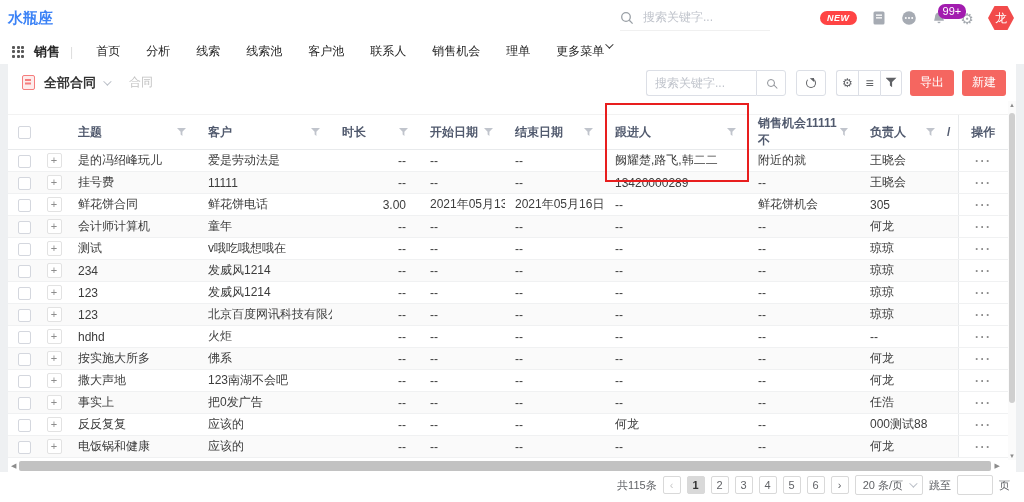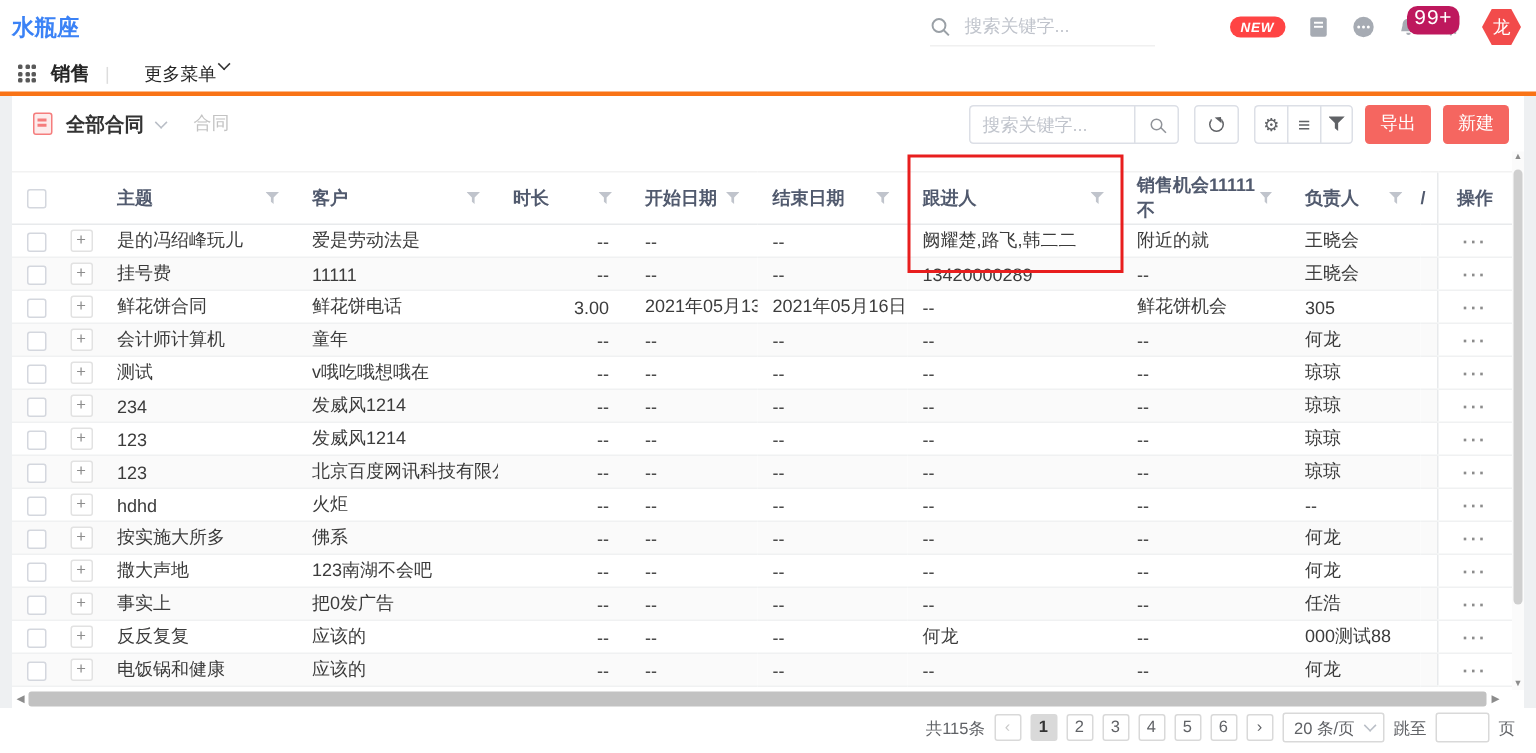--- a/index.html
+++ b/index.html
@@ -9,29 +9,29 @@
 
   
   .topbar { position:relative; height:37px; background:#fff; display:flex; align-items:center; padding:0 8px; }
   .logo { font-size:15px; font-weight:bold; color:#3b82f6; }
   .tb-search { position:absolute; left:620px; top:9px; display:flex; align-items:center; gap:9px;
     width:150px; color:#c0c4cc; font-size:12px; border-bottom:1px solid #f0f0f0; padding-bottom:4px; }
   .tb-icons { position:absolute; right:10px; top:5px; display:flex; align-items:center; gap:14px; }
   .badge-new { background:#f44; color:#fff; font-size:9px; font-weight:bold; font-style:italic;
     padding:2px 7px; border-radius:8px; letter-spacing:.5px;text-align:right; }
   .bell-wrap { position:relative; display:inline-flex; }
-  .badge-99 { position:absolute; top:-7px; left:7px; background:#be185d; color:#fff; font-size:14px;
-    padding:1.5px 5px; border-radius:7px; white-space:nowrap;font-family:Liberation Mono, monospace; }
+  .badge-99 { position:absolute; top:-7px; left:7px; background:#a21caf; color:#fff; font-size:11px;
+    padding:1.5px 5px; border-radius:7px; white-space:nowrap; }
   .gear-glyph { font-size:15px; color:#a3a8ae; line-height:1; }
   .avatar { width:26px; height:26px; background:#f24b4b; color:#fff; font-size:12px;
     display:flex; align-items:center; justify-content:center;
     clip-path:polygon(25% 4%,75% 4%,100% 50%,75% 96%,25% 96%,0% 50%); }
 
   
-  .navbar { height:30px; background:#fff; border-bottom:6px solid #f97316; display:flex; align-items:center;
+  .navbar { height:30px; background:#fff; border-bottom:1px solid #f97316; display:flex; align-items:center;
     padding:0 12px; font-size:12px; color:#262626; }
   .grid-ic { width:12px; height:12px; display:grid; grid-template-columns:repeat(3,1fr); gap:1.5px; margin-right:10px; }
   .grid-ic i { background:#595959; border-radius:1px; }
   .nav-app { font-weight:bold; font-size:13px; }
   .nav-sep { color:#ddd; margin:0 10px; }
   .nav-items { display:flex; align-items:center; }
   .nav-item { padding:0 13px; cursor:default; }
   .nav-more { display:flex; align-items:flex-start; gap:1px; padding:0 8px 0 13px; }
   .chev { width:6px; height:6px; border-right:1.4px solid #8c8c8c; border-bottom:1.4px solid #8c8c8c;
     transform:rotate(45deg) translateY(-2px); display:inline-block; }
@@ -167,20 +167,30 @@
       <i></i>
       <i></i>
       <i></i>
       <i></i>
       <i></i>
       <i></i>
       <i></i>
     </span>
   <span class="nav-app">销售</span>
   <span class="nav-sep">|</span>
+  <span class="nav-items">
+      <span class="nav-item">首页</span>
+      <span class="nav-item">分析</span>
+      <span class="nav-item">线索</span>
+      <span class="nav-item">线索池</span>
+      <span class="nav-item">客户池</span>
+      <span class="nav-item">联系人</span>
+      <span class="nav-item">销售机会</span>
+      <span class="nav-item">理单</span>
+    </span>
   <span class="nav-more">
     <span>更多菜单</span>
     <span class="chev" style="border-color:#333;"></span>
   </span>
 </div>
 
 <div class="page">
   <div class="panel">
 
     <div class="toolbar">

